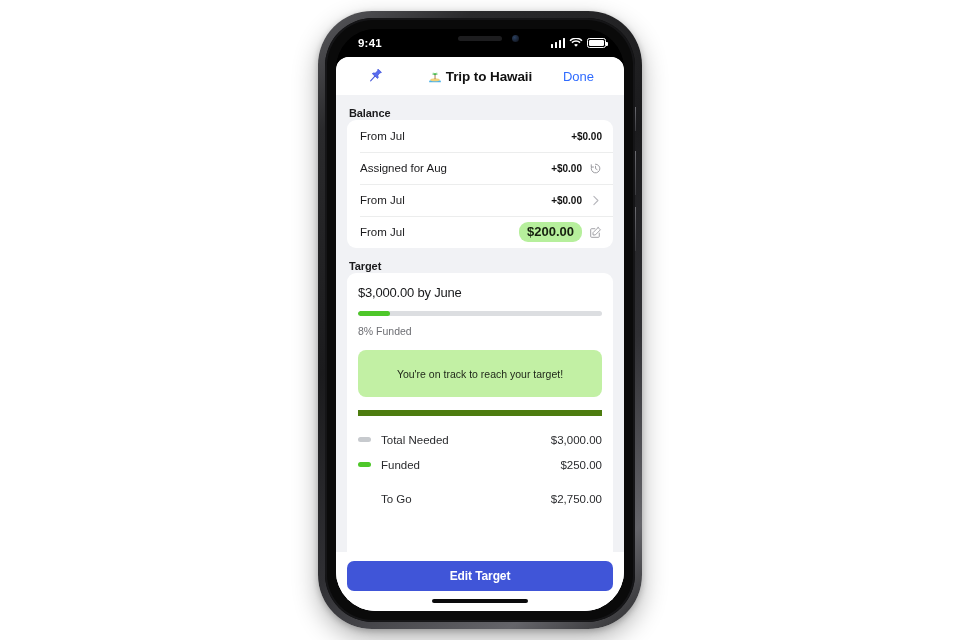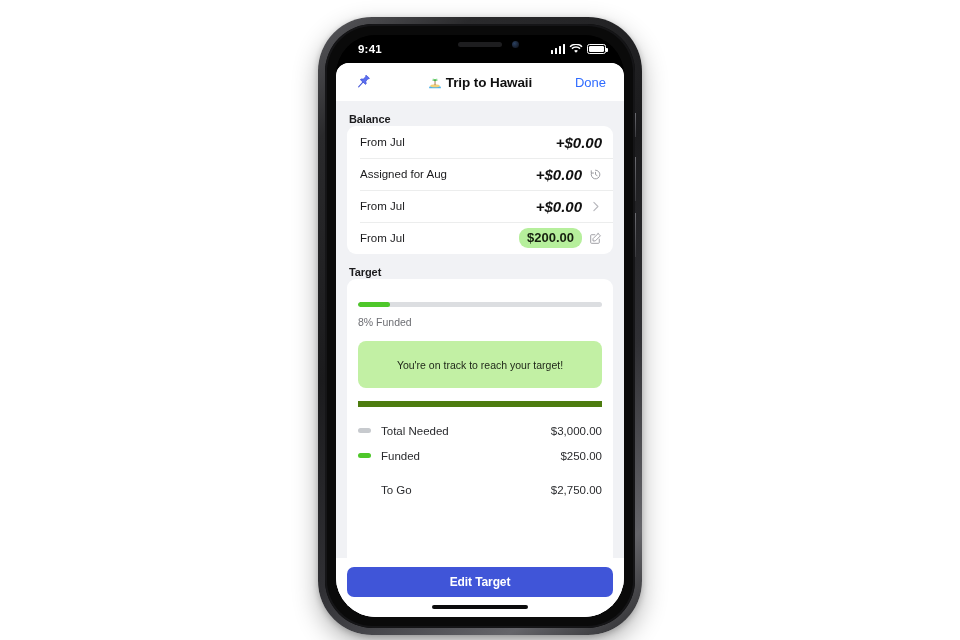--- a/index.html
+++ b/index.html
@@ -2,21 +2,21 @@
 <html><head>
 <meta charset="utf-8">
 <style>
   * { margin:0; padding:0; box-sizing:border-box; }
   html, body {
     width:960px; height:640px;
     background:#ffffff;
     font-family:"Liberation Sans", sans-serif;
     overflow:hidden;
   }
-  #stage { position:relative; width:960px; height:460px; background:#fff;margin-top:6px; }
+  #stage { position:relative; width:960px; height:460px; background:#fff; }
 
   
   .phone {
     position:absolute; left:318px; top:11px;
     width:324px; height:618px;
     border-radius:54px;
     background:linear-gradient(142deg,#5a5a5e 0%,#2a2a2c 14%,#1b1b1d 42%,#303034 66%,#65656a 88%,#2c2c2e 100%);
     box-shadow:0 10px 26px rgba(0,0,0,.30), 0 2px 6px rgba(0,0,0,.22);
   }
   .phone-inner {
@@ -72,21 +72,21 @@
   
   .sheet {
     position:absolute; left:0; right:0; top:28px; bottom:0;
     background:#ffffff;
     border-radius:13px 13px 0 0;
     display:flex; flex-direction:column;
     overflow:hidden;
   }
   .nav {
     flex:0 0 auto; height:38px; background:#fff;
-    display:flex; align-items:center; padding:0 18px;
+    display:flex; align-items:center; padding:0 30px;
     position:relative;
   }
   .pin-icon { width:18px; height:18px; display:block; }
   .nav-title {
     position:absolute; left:0; right:0; text-align:center;
     font-size:13.5px; font-weight:bold; color:#111; letter-spacing:-.1px;
     display:flex; align-items:center; justify-content:center; gap:4px;
   }
   .island-emoji { width:14px; height:14px; display:inline-block; vertical-align:middle; }
   .nav-done {
@@ -108,21 +108,21 @@
   .row {
     display:flex; align-items:center;
     height:32px; padding:0 11px 0 13px;
     position:relative;
   }
   .row + .row::before {
     content:""; position:absolute; left:13px; right:0; top:0; height:1px; background:#eceded;
   }
   .row-label { font-size:11.5px; color:#1b1b1d; }
   .row-right { margin-left:auto; display:flex; align-items:center; gap:7px; }
-  .row-amount { font-size:15px; font-weight:bold; color:#111;font-style:italic; }
+  .row-amount { font-size:10px; font-weight:bold; color:#111; }
   .pill {
     background:#b6ef9c; color:#16200f; font-size:13px; font-weight:bold;
     padding:2px 8px; border-radius:9px; line-height:1.25;
   }
   .ricon { width:13px; height:13px; display:block; color:#9a9a9f; }
   .chev { width:13px; height:13px; display:block; color:#b8b8bd; }
 
   
   .target-card {
     background:#fff; border-radius:9px 9px 0 0; margin:0 11px 0 11px;
@@ -266,20 +266,21 @@
                     <path d="M16.8 2.9 21 7.1 11.6 16.5H7.4v-4.2L16.8 2.9z" fill="none" stroke="currentColor" stroke-width="1.7" stroke-linecap="round" stroke-linejoin="round"></path>
                   </svg>
                 </span>
               </div>
 
             </div>
 
             <div class="section-head">Target</div>
 
             <div class="target-card">
+              <div class="target-title">$3,000.00 by June</div>
 
               <div class="progress">
                 <div class="fill" id="progress-fill" style="width: 13%;"></div>
               </div>
 
               <div class="funded-line">8% Funded</div>
 
               <div class="tip">
                 <span>You're on track to reach your target!</span>
               </div>

